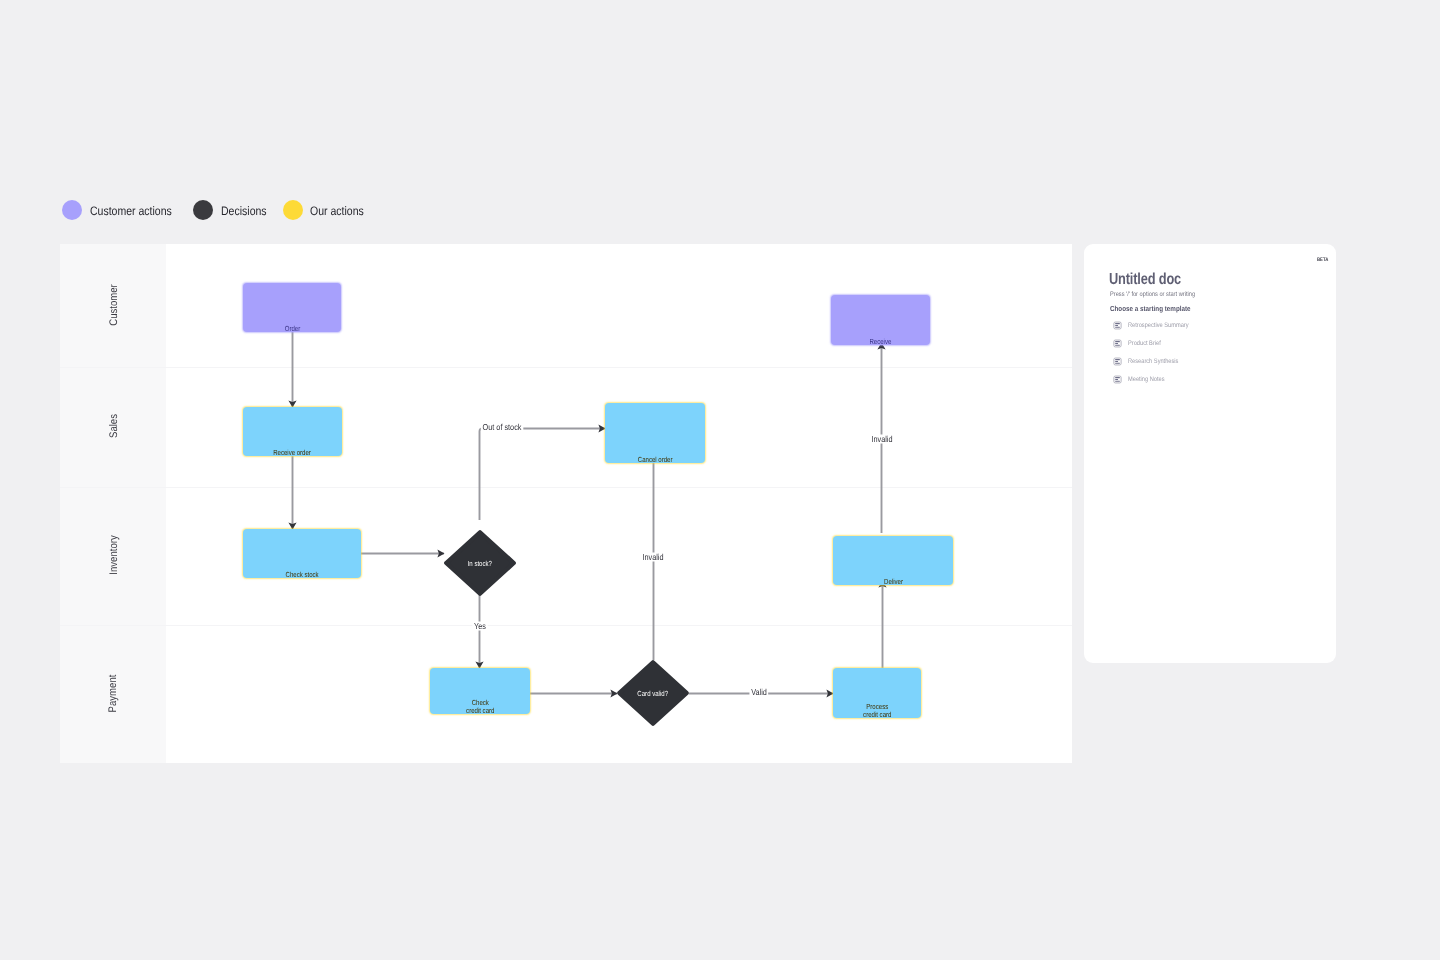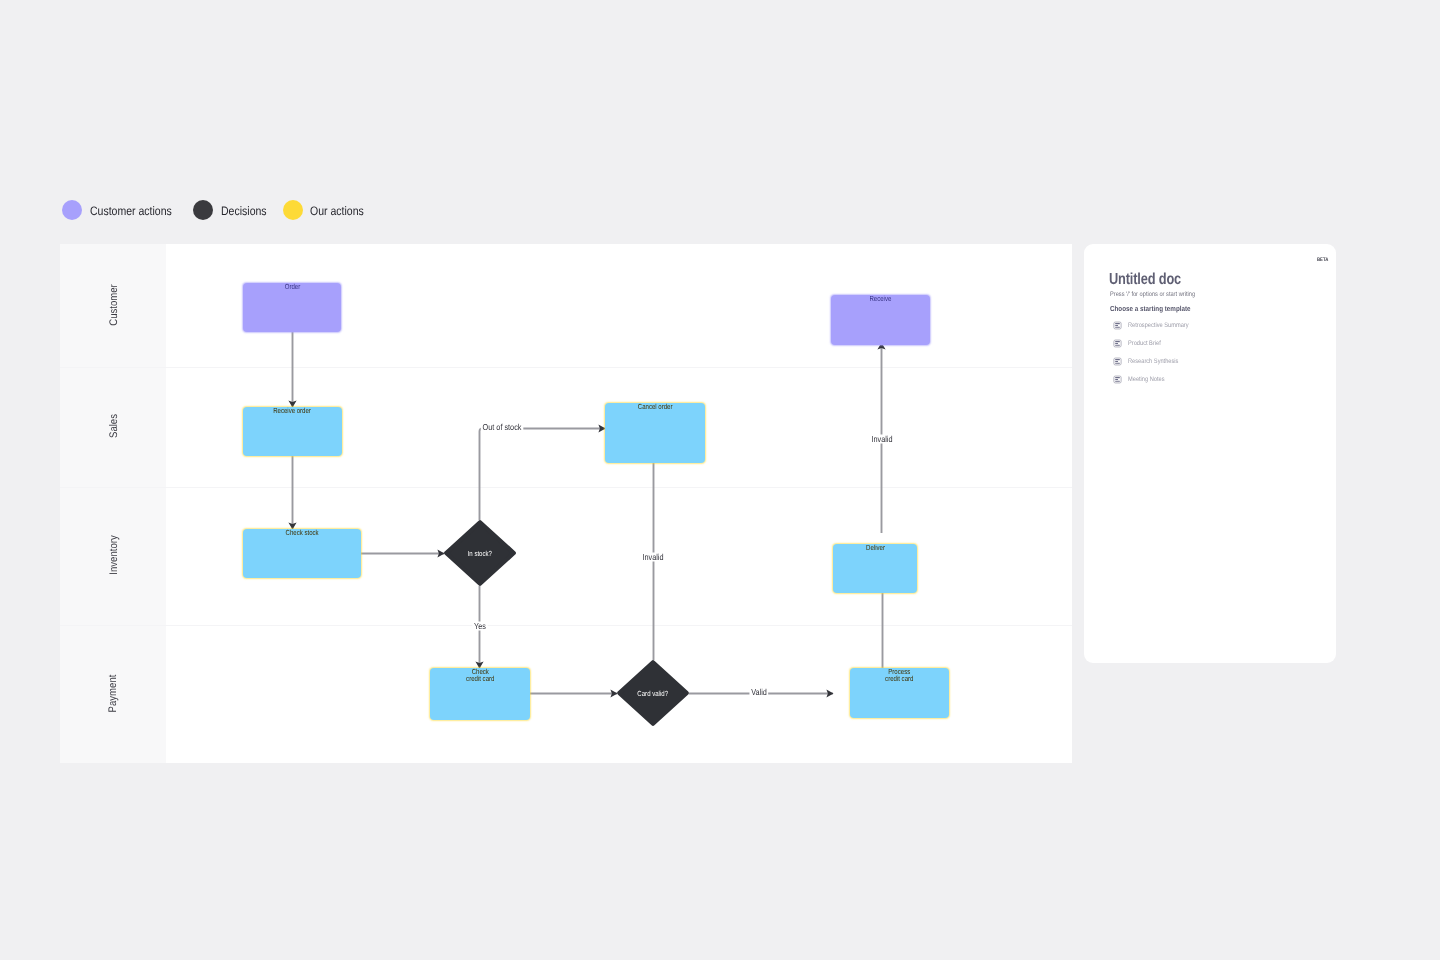--- a/index.html
+++ b/index.html
@@ -20,21 +20,21 @@
   .canvas { position:absolute; left:60px; top:244px; width:1012px; height:519px; background:#ffffff; }
   .lanecol { position:absolute; left:0; top:0; width:106px; height:100%; background:#f8f8f9; }
   .lane-sep { position:absolute; left:0; width:100%; height:1px; background:#f4f4f6; }
   .lane-label { position:absolute; left:1px; width:106px; text-align:center;
                 font-size:11px; color:#3a3a42; letter-spacing:0;
                 transform-origin:center center; }
   .lane-label span { display:inline-block; transform:rotate(-90deg) scaleX(.87); white-space:nowrap; }
 
   .flow { position:absolute; left:0; top:0; width:1012px; height:519px; }
 
-  .node { position:absolute; display:flex; align-items:flex-start; justify-content:center;
+  .node { position:absolute; display:flex; align-items:flex-end; justify-content:center;
           border-radius:4px; font-size:7.4px; line-height:7.4px; text-align:center; }
   .node > span, .diamond .dtext { display:inline-block; transform:scaleX(.82); }
   .node.purple { background:#a7a0fc; color:#393386; box-shadow:0 0 1.6px 0.5px rgba(167,160,252,.6); }
   .node.yellow { background:#7dd3fc; color:#3e3206; box-shadow:0 0 1.6px 0.5px rgba(253,218,55,.6); }
   .diamond { position:absolute; display:flex; align-items:center; justify-content:center;
              color:#ffffff; font-size:7.4px; }
   .diamond svg.dshape { position:absolute; left:0; top:0; width:100%; height:100%; overflow:visible; }
   .diamond .dtext { position:relative; z-index:2; }
 
   .elabel { position:absolute; font-size:8.6px; color:#33333b; white-space:nowrap;
@@ -102,42 +102,42 @@
 
   <div class="node purple" style="left:183px; top:39px; width:98px; height:49px">
       <span>Order</span>
     </div>
   <div class="node yellow" style="left:183px; top:163px; width:99px; height:49px">
       <span>Receive order</span>
     </div>
   <div class="node yellow" style="left:183px; top:285px; width:118px; height:49px">
       <span>Check stock</span>
     </div>
-  <div class="diamond" style="left:384px; top:276px; width:72px; height:66px">
+  <div class="diamond" style="left:384px; top:286px; width:72px; height:66px">
       <svg class="dshape" viewBox="0 0 72 66" preserveAspectRatio="none">
         <path d="M36 2.2 L69.8 33 L36 63.8 L2.2 33 Z" fill="#2f3136" stroke="#2f3136" stroke-width="4.2" stroke-linejoin="round"></path>
       </svg>
       <span class="dtext">In stock?</span>
     </div>
   <div class="node yellow" style="left:545px; top:159px; width:100px; height:60px">
       <span>Cancel order</span>
     </div>
-  <div class="node yellow" style="left:370px; top:424px; width:100px; height:52px">
+  <div class="node yellow" style="left:370px; top:424px; width:100px; height:46px">
       <span class="ml">Check<br>credit card</span>
     </div>
   <div class="diamond" style="left:557px; top:416px; width:72px; height:66px">
       <svg class="dshape" viewBox="0 0 72 66" preserveAspectRatio="none">
         <path d="M36 2.2 L69.8 33 L36 63.8 L2.2 33 Z" fill="#2f3136" stroke="#2f3136" stroke-width="4.2" stroke-linejoin="round"></path>
       </svg>
       <span class="dtext">Card valid?</span>
     </div>
-  <div class="node yellow" style="left:790px; top:424px; width:99px; height:50px">
+  <div class="node yellow" style="left:773px; top:424px; width:88px; height:50px">
       <span class="ml">Process<br>credit card</span>
     </div>
-  <div class="node yellow" style="left:773px; top:300px; width:84px; height:49px">
+  <div class="node yellow" style="left:773px; top:292px; width:120px; height:49px">
       <span>Deliver</span>
     </div>
   <div class="node purple" style="left:771px; top:51px; width:99px; height:50px">
       <span>Receive</span>
     </div>
 
   <div class="elabel" style="left:442px; top:183px">Out of stock</div>
   <div class="elabel" style="left:419.5px; top:382px">Yes</div>
   <div class="elabel" style="left:593px; top:313px">Invalid</div>
   <div class="elabel" style="left:699px; top:448px">Valid</div>

